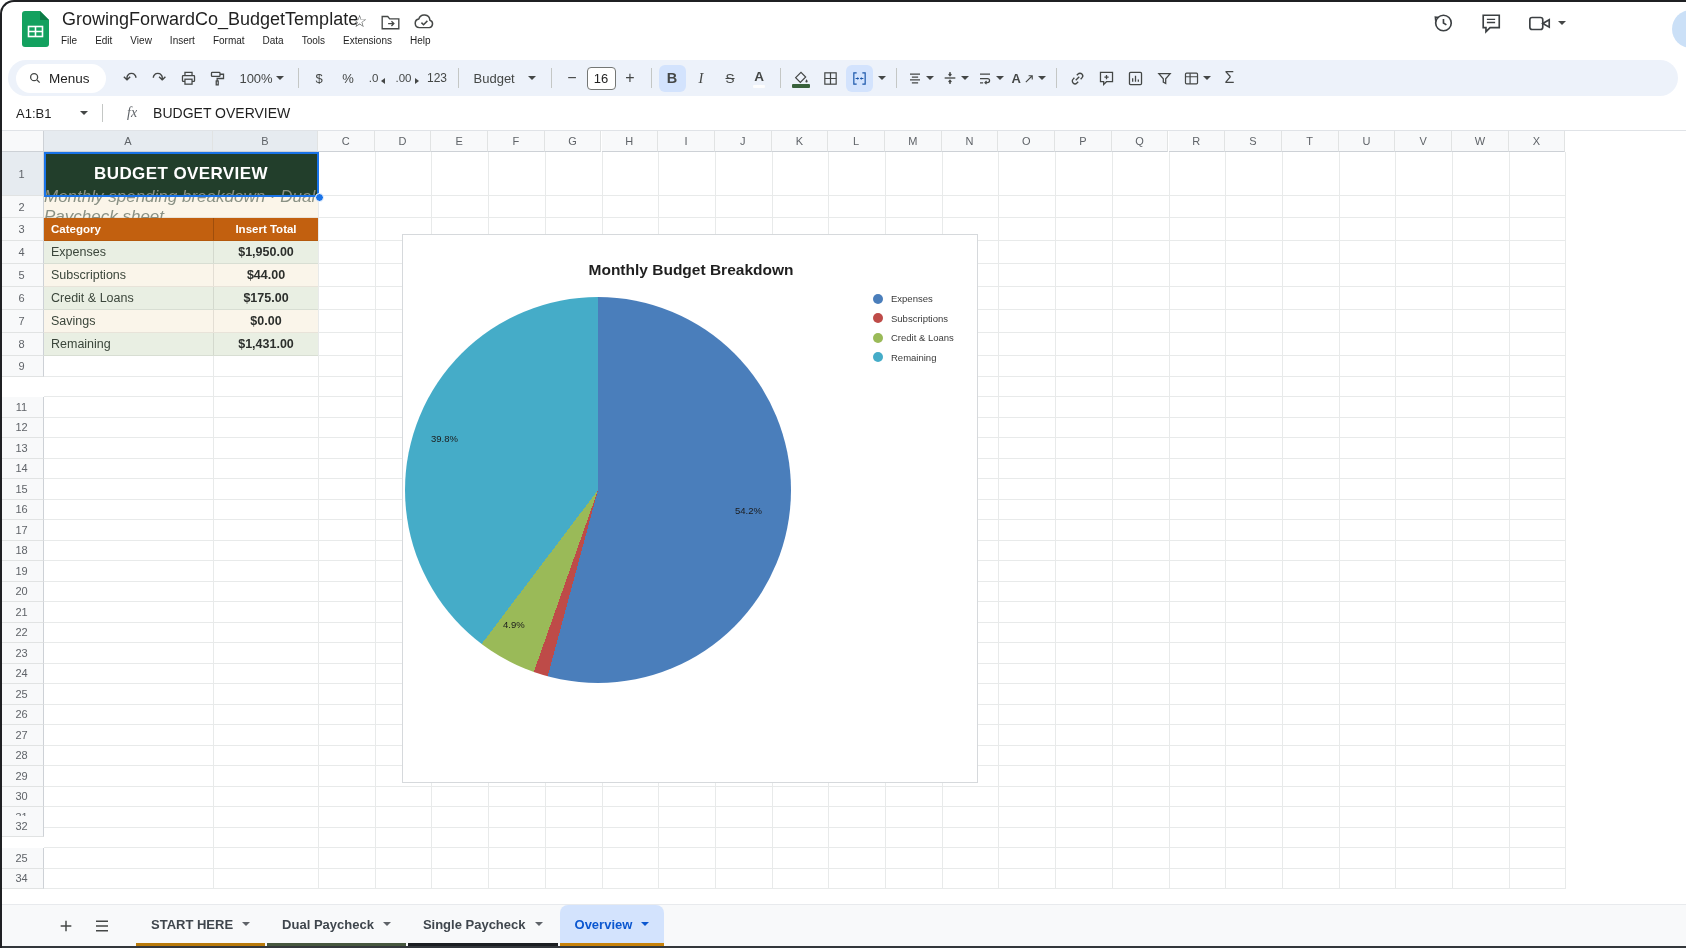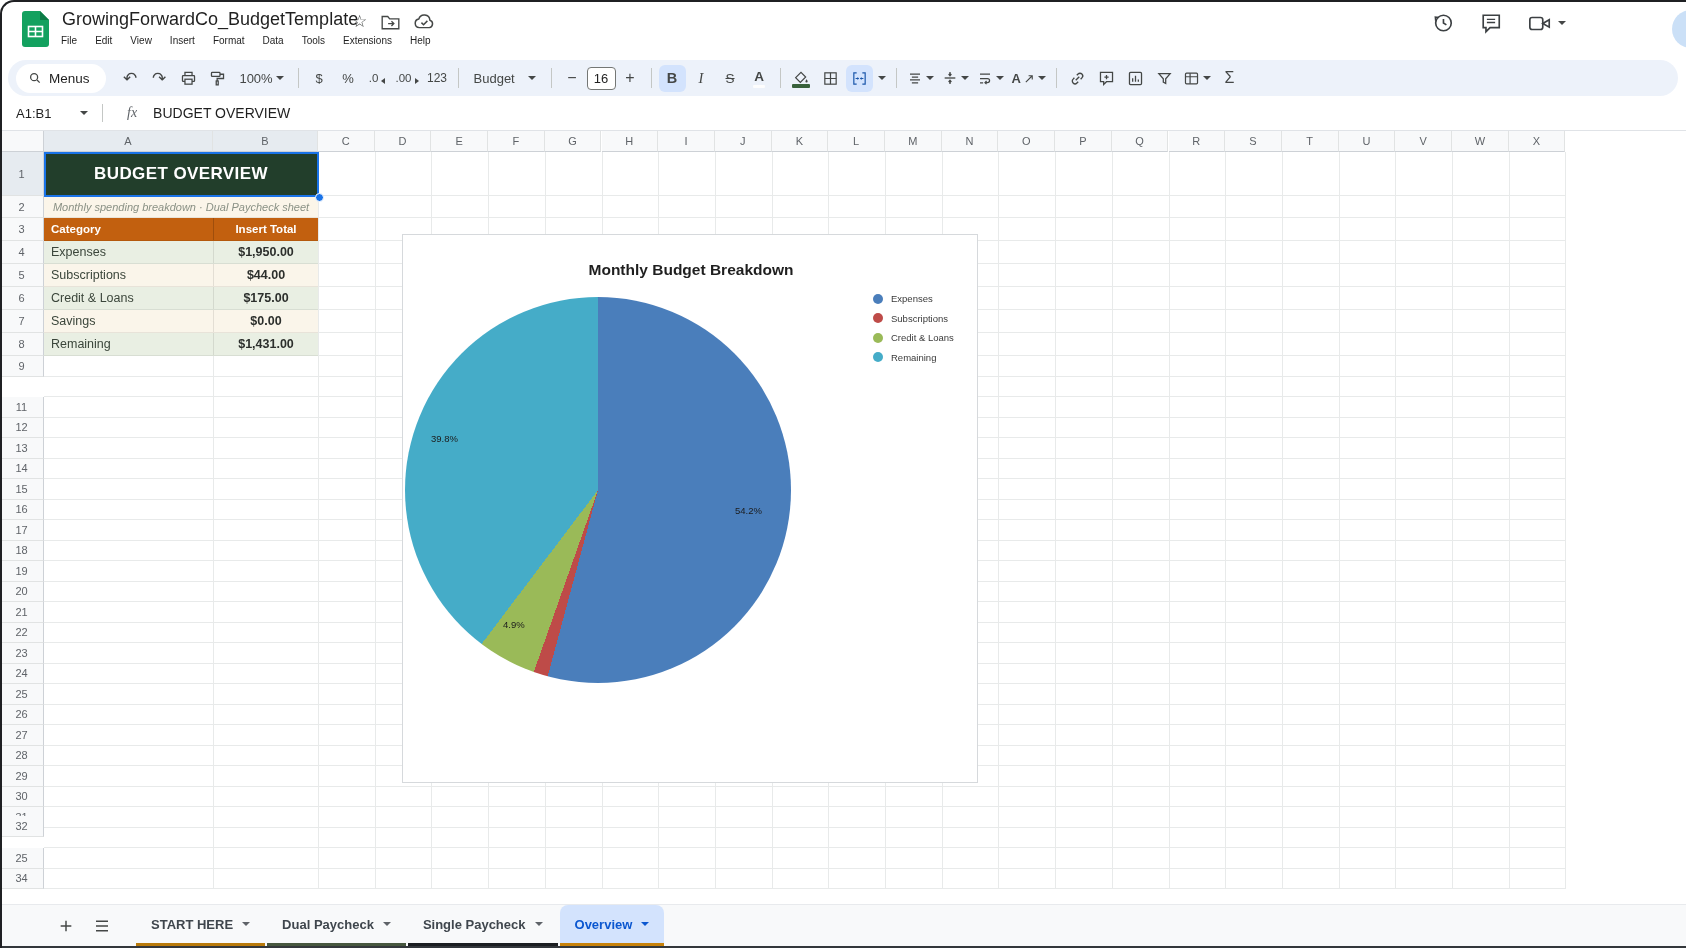--- a/index.html
+++ b/index.html
@@ -67,21 +67,21 @@
           align-items:center; justify-content:center; }
   .rowh.sel { background:#e6ebf0; }
   .grow { position:absolute; left:44px; width:1521px; border-bottom:1px solid #e8eaea; }
   .vline { position:absolute; top:21px; width:1px; height:737px; background:#e8eaea; }
 
   
   .btable { position:absolute; left:44px; top:21px; width:274px; z-index:3; }
   .trow { position:relative; width:274px; display:flex; }
   .t-banner { height:44px; background:#223e2b; color:#fff; font-weight:bold; font-size:17px;
               letter-spacing:.4px; align-items:center; justify-content:center; display:flex; }
-  .t-sub { height:22px; background:#fbf5e9; color:#8a9185; font-style:italic; font-size:11px;
+  .t-sub { height:22px; background:#fbf5e9; color:#8a9185; font-style:italic; font-size:17px;
            align-items:center; justify-content:center; display:flex; }
   .t-head { height:23px; background:#c2600f; color:#fff; font-weight:bold; font-size:11.5px; }
   .t-head .cat { padding-left:7px; display:flex; align-items:center; width:169px; }
   .t-head .amt { width:105px; display:flex; align-items:center; justify-content:center;
                  border-left:1px solid rgba(0,0,0,.18); }
   .t-data { height:23px; font-size:12.5px; }
   .t-data .cat { width:169px; display:flex; align-items:center; padding-left:7px; color:#3a453a; }
   .t-data .amt { width:105px; display:flex; align-items:center; justify-content:center;
                  font-weight:bold; color:#2c2f2c; border-left:1px solid rgba(0,0,0,.09); }
   .bg-sage { background:#e9efe3; }

